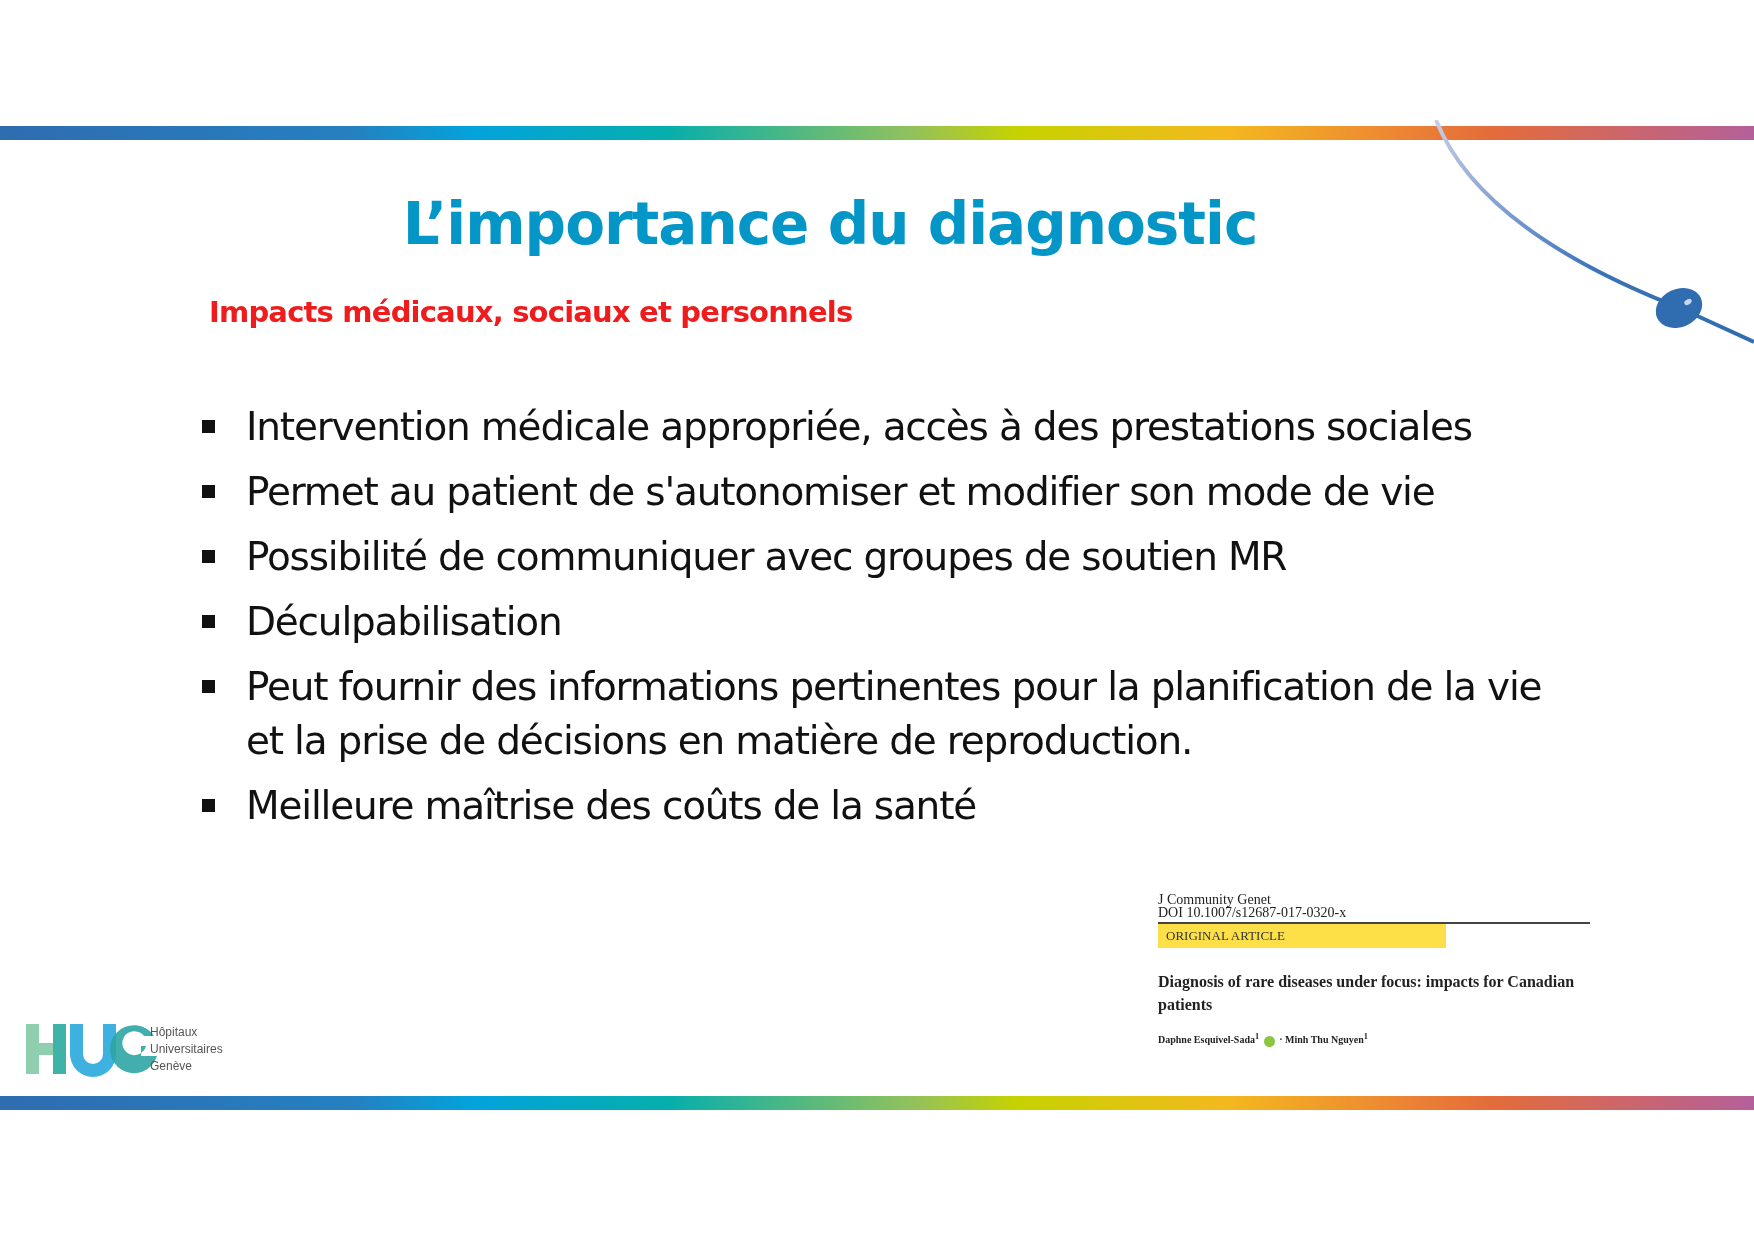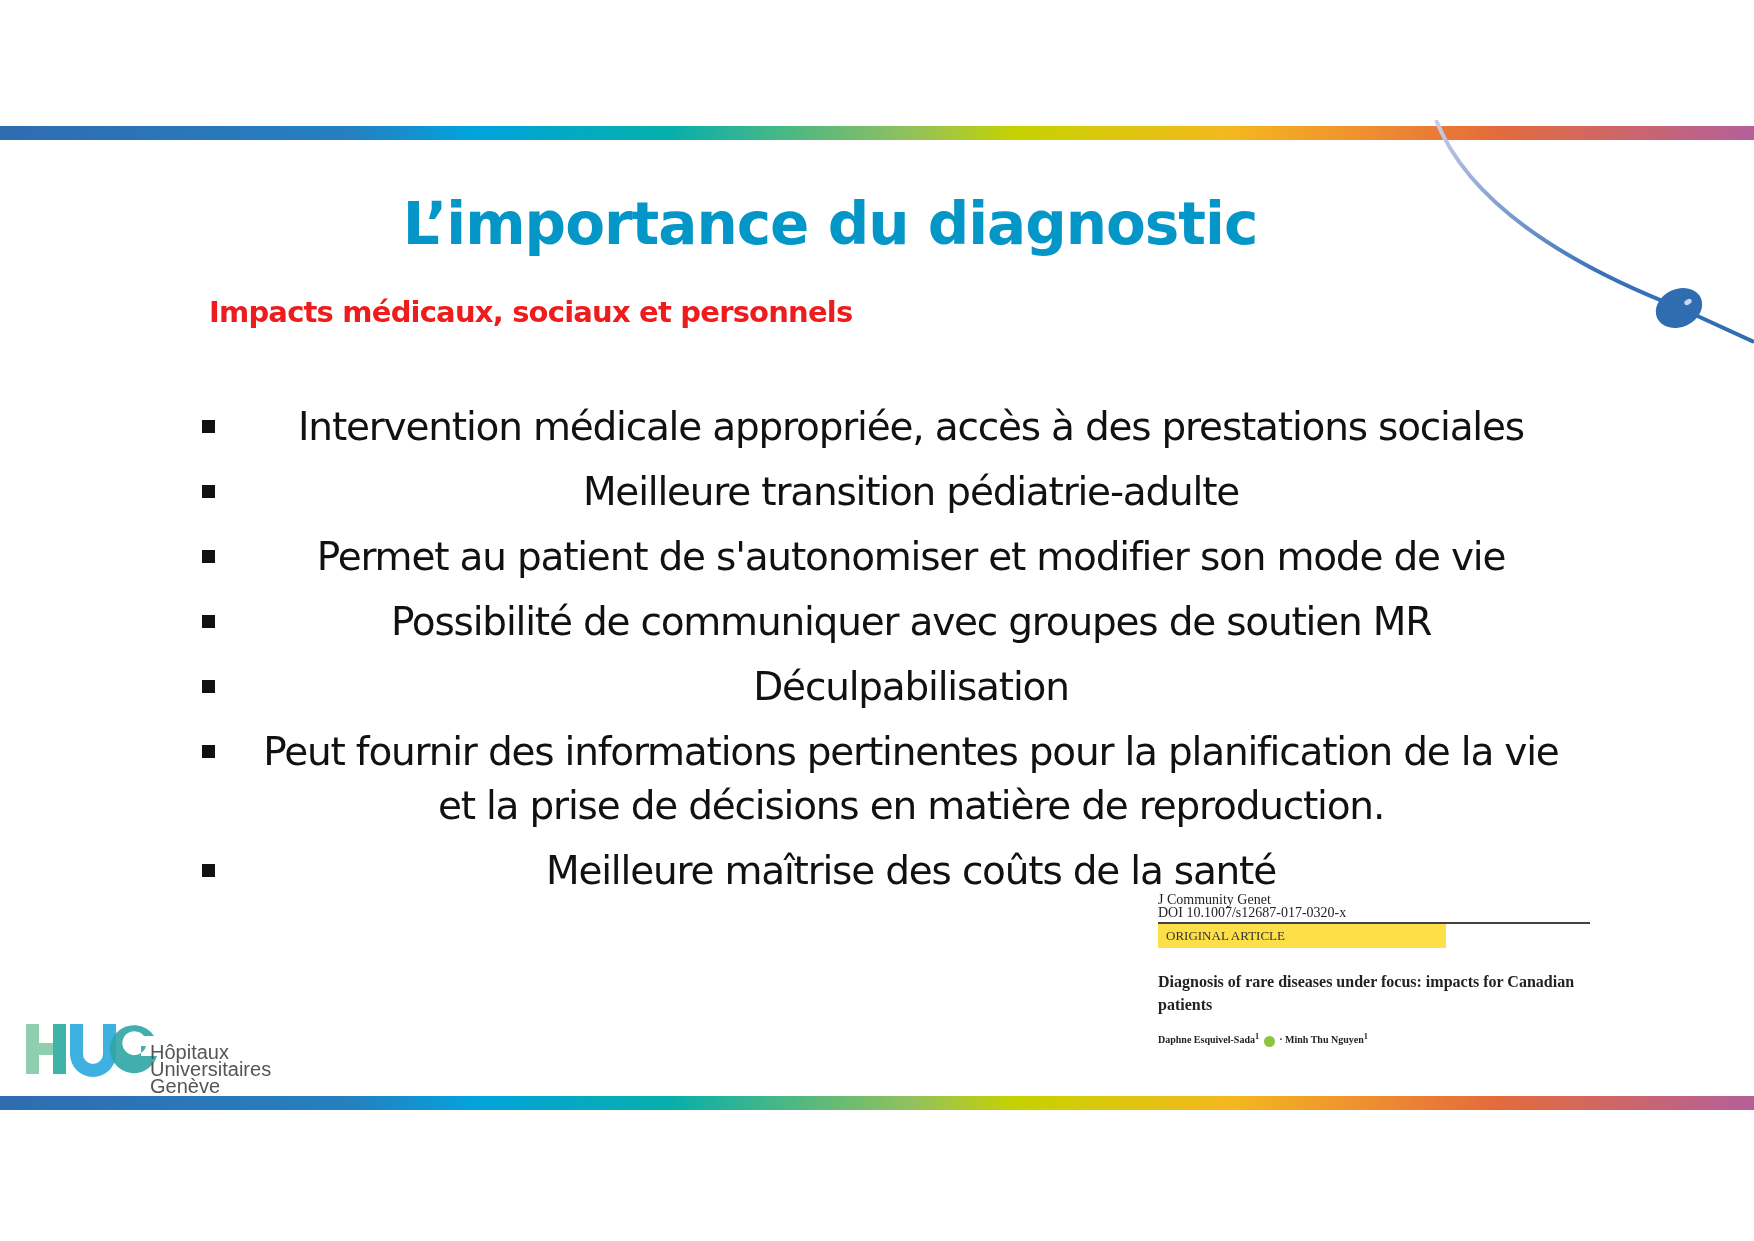--- a/index.html
+++ b/index.html
@@ -5,25 +5,25 @@
   html,body{margin:0;padding:0;background:#fff;}
   body{width:1754px;height:1241px;position:relative;overflow:hidden;font-family:"Liberation Sans",sans-serif;}
   .band{position:absolute;left:0;width:1754px;height:14px;
     background:linear-gradient(90deg,#2f6cb0 0%,#2580c0 25%,#03a3dc 42%,#06aeac 62%,#8cc060 78%,#c6d200 85%,#f4b81e 93%,#f0862e 96%,#e86a34 98%,#aa5a98 100%);}
   .band.top{top:126px;background:linear-gradient(90deg,#2f6cb0 0%,#2580c0 20%,#03a3dc 27%,#06aeac 38%,#92c15c 52%,#c6d200 58%,#f4b81e 70%,#ec8434 80%,#e46c3a 85%,#b4609a 100%);}
   .band.bottom{top:1096px;background:linear-gradient(90deg,#2f6cb0 0%,#2580c0 20%,#03a3dc 27%,#06aeac 38%,#92c15c 52%,#c6d200 58%,#f4b81e 70%,#ec8434 80%,#e46c3a 85%,#b4609a 100%);}
   .deco{position:absolute;left:1420px;top:120px;width:334px;height:240px;}
   .title{position:absolute;left:0;width:1650px;top:190px;text-align:center;font-family:"DejaVu Sans",sans-serif;font-weight:bold;font-size:58px;color:#0596c8;letter-spacing:-1px;}
   .title span{position:relative;left:5px;}
   .subtitle{position:absolute;left:196px;top:295px;font-family:"DejaVu Sans",sans-serif;font-weight:bold;font-size:29px;color:#ee1c1c;letter-spacing:-0.8px;margin-left:13px;}
-  ul.bullets{position:absolute;left:196px;top:400px;width:1380px;margin:0;padding:0;list-style:none;text-align:center;}
+  ul.bullets{position:absolute;left:196px;top:400px;width:1380px;margin:0;padding:0;list-style:none;}
   ul.bullets li{position:relative;padding-left:50px;font-family:"DejaVu Sans",sans-serif;font-size:39px;line-height:54px;color:#111;margin-bottom:11px;letter-spacing:-1.2px;}
   ul.bullets li .sq{position:absolute;left:6px;top:20px;width:13px;height:13px;background:#111;}
   .hug{position:absolute;left:26px;top:1022px;width:230px;height:56px;}
-  .hug-text{position:absolute;left:150px;top:1024px;font-size:20px;line-height:17px;color:#555;margin-top:20px;}
+  .hug-text{position:absolute;left:150px;top:1024px;font-size:12px;line-height:17px;color:#555;}
   .article{position:absolute;left:1158px;top:893px;width:435px;font-family:"Liberation Serif",serif;color:#222;}
   .article .journal{font-size:14px;line-height:13px;}
   .article .rule{height:2px;background:#444;margin-top:3px;width:432px;}
   .article .tag{background:#fde047;width:288px;height:24px;font-size:13px;line-height:24px;padding-left:8px;color:#333;box-sizing:border-box;}
   .article .atitle{margin-top:22px;font-weight:bold;font-size:16px;line-height:23px;color:#222;}
   .article .authors{margin-top:16px;font-weight:bold;font-size:10px;color:#222;}
   .orcid{display:inline-block;width:11px;height:11px;border-radius:50%;background:#8cc63f;vertical-align:middle;margin:0 2px;}
 </style>
 </head>
 <body>
@@ -41,21 +41,21 @@
   <path d="M 16 0 Q 60 110 260 188 L 334 222" fill="none" stroke="url(#cg)" stroke-width="4"></path>
   <ellipse cx="259" cy="188" rx="24" ry="19" fill="#2f6cb0" transform="rotate(-25 259 188)"></ellipse>
   <ellipse cx="268" cy="182" rx="4" ry="2.5" fill="#c8d6ef" transform="rotate(-30 268 182)"></ellipse>
 </svg>
 
 <div class="title"><span>L’importance du diagnostic</span></div>
 <div class="subtitle">Impacts médicaux, sociaux et personnels</div>
 
 <ul class="bullets">
   <li><span class="sq"></span><span>Intervention médicale appropriée, accès à des prestations sociales</span></li>
-  <li><span class="sq"></span><span>Meilleure transition pédiatrie-adulte</span></li>
+  <li><span class="sq"></span></li>
   <li><span class="sq"></span><span>Permet au patient de s'autonomiser et modifier son mode de vie</span></li>
   <li><span class="sq"></span><span>Possibilité de communiquer avec groupes de soutien MR</span></li>
   <li><span class="sq"></span><span>Déculpabilisation</span></li>
   <li><span class="sq"></span><span>Peut fournir des informations pertinentes pour la planification de la vie et la prise de décisions en matière de reproduction.</span></li>
   <li><span class="sq"></span><span>Meilleure maîtrise des coûts de la santé</span></li>
 </ul>
 
 <svg class="hug" viewBox="0 0 230 56">
   <rect x="0" y="2" width="13" height="50" fill="#8fcfb0"></rect>
   <rect x="0" y="21" width="40" height="12" fill="#8fcfb0"></rect>

